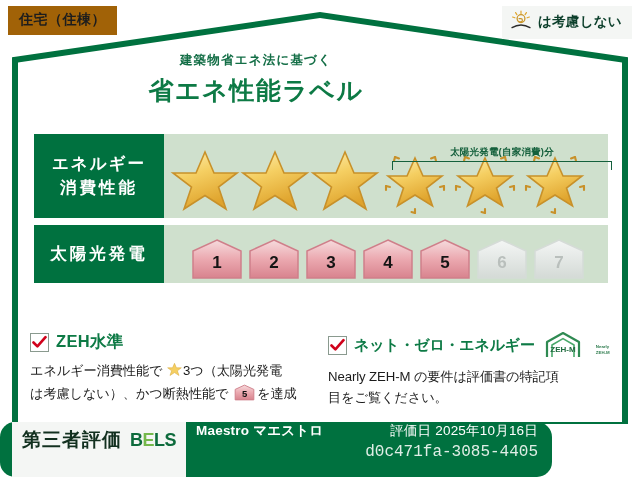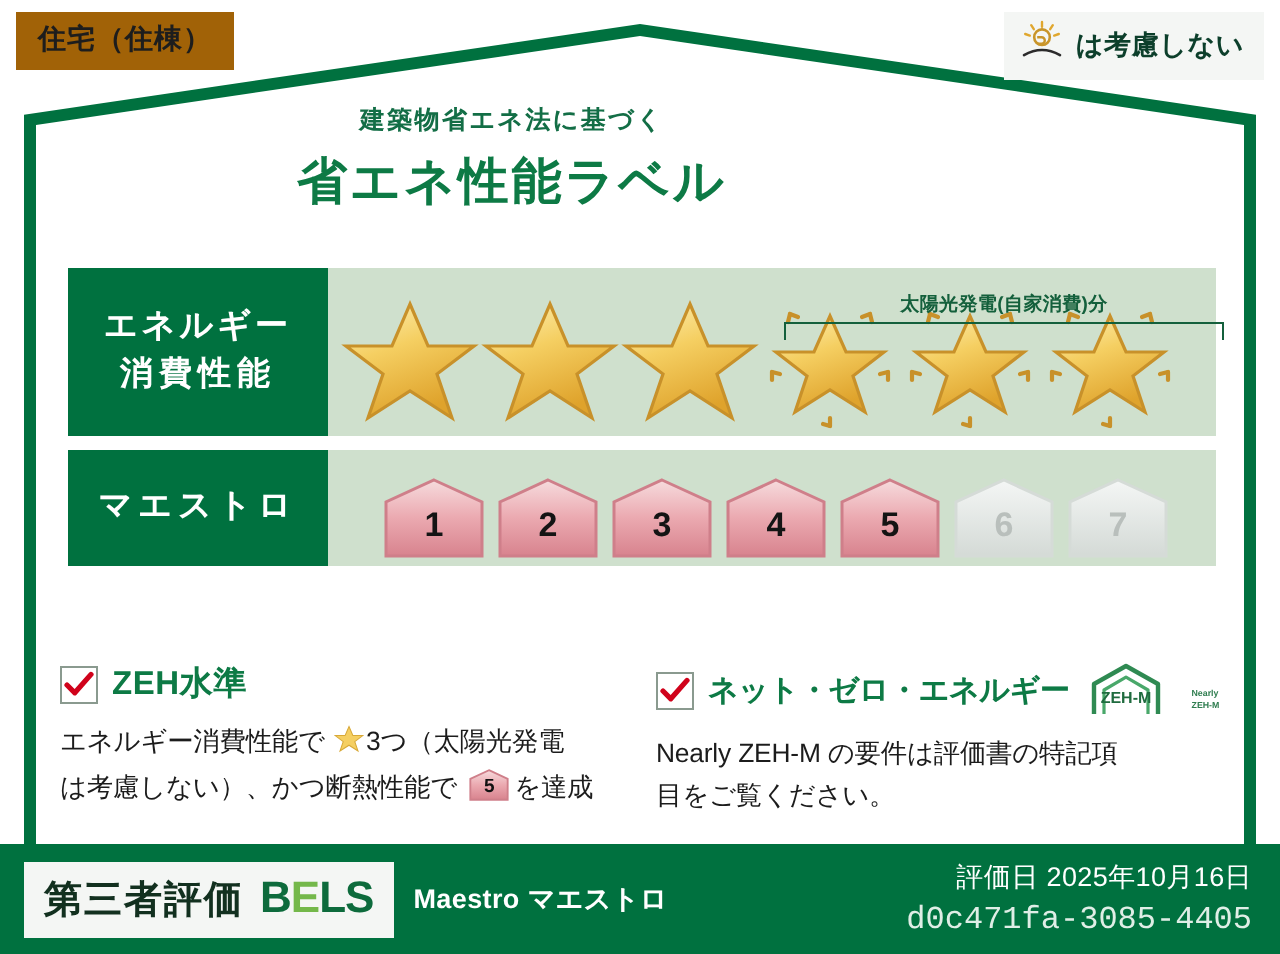--- a/index.html
+++ b/index.html
@@ -206,36 +206,36 @@
   .watermark {
     position: absolute; left: 0; top: 404px; width: 640px;
     text-align: center; z-index: 5;
     color: #8e9694; font-size: 21px; letter-spacing: .5px;
     font-family: "DejaVu Sans", sans-serif;
   }
 
   
   .footer {
     position: absolute; left: 0; bottom: 0;
-    width: 640px; height: 55px;
+    width: 552px; height: 55px;
     background: #00713f; z-index: 7;
-    display: flex; align-items: center;
+    display: flex;  border-radius: 15px;
   }
   .bels-badge {
     background: #f4f6f4;
     margin-left: 12px;
     padding: 5px 10px 6px 10px;
     display: flex; align-items: baseline; gap: 8px;
     white-space: nowrap;
   }
   .bels-badge .jp {
     color: #12301f; font-size: 19px; font-weight: 700; letter-spacing: 1px;
   }
   .bels-badge .en {
-    font-size: 22px; font-weight: 700; letter-spacing: -.5px;
+    font-size: 18px; font-weight: 700; letter-spacing: -.5px;
     font-family: "Liberation Sans", sans-serif;
   }
   .bels-badge .en .d { color: #0d6b3c; }
   .bels-badge .en .l { color: #74b84a; }
   .prop-name {
     color: #ffffff; font-size: 13.5px; margin-left: 10px;
     letter-spacing: .2px; white-space: nowrap; font-weight: bold;
   }
   .footer-right {
     margin-left: auto; margin-right: 14px;
@@ -371,21 +371,21 @@
               <polygon points="35,12 43,30 62,30 46.5,42 52.5,60 35,49 17.5,60 23.5,42 8,30 27,30" fill="url(#sg)" stroke="#c8912a" stroke-width="1.6"></polygon>
             </svg>
           </div>
 
         </div>
       </div>
     </div>
 
     <div class="row" id="row-insul">
       <div class="row-label">
-        <span class="l2">マエストロ</span>
+        <span class="l2">太陽光発電</span>
       </div>
       <div class="row-body">
         <div class="houses">
 
           <div class="hbadge on">
             <svg viewBox="0 0 54 42">
                 <defs>
               <linearGradient id="hon" x1="0" y1="0" x2="0" y2="1">
                 <stop offset="0" stop-color="#f6dbdd"></stop>
                     <stop offset="0.5" stop-color="#eba9b0"></stop>

